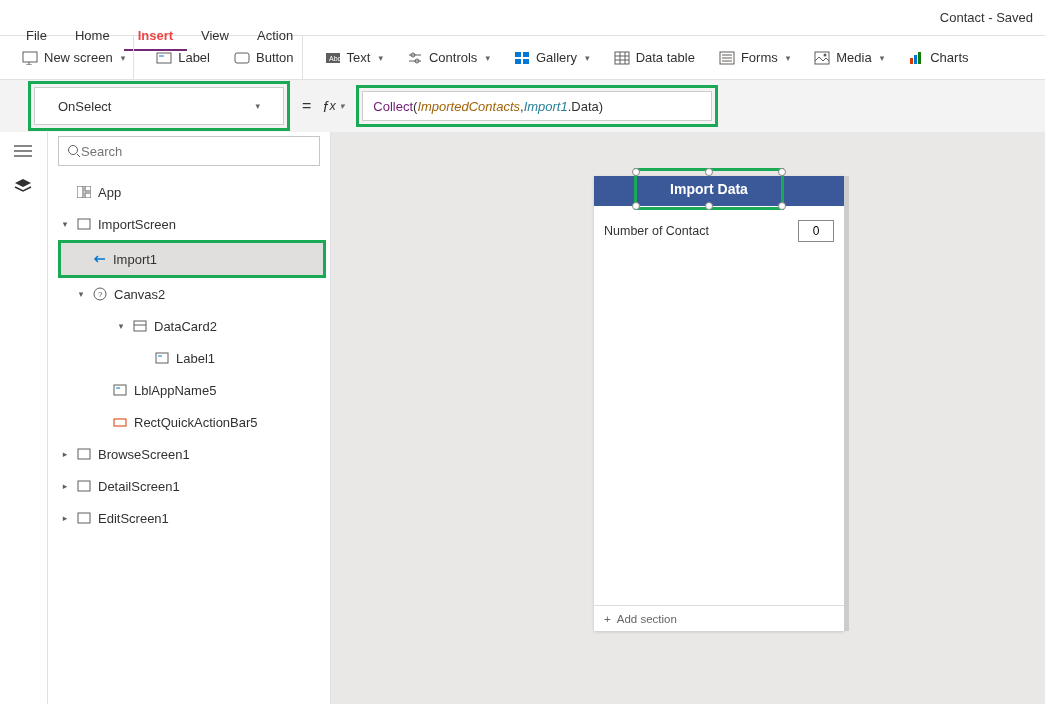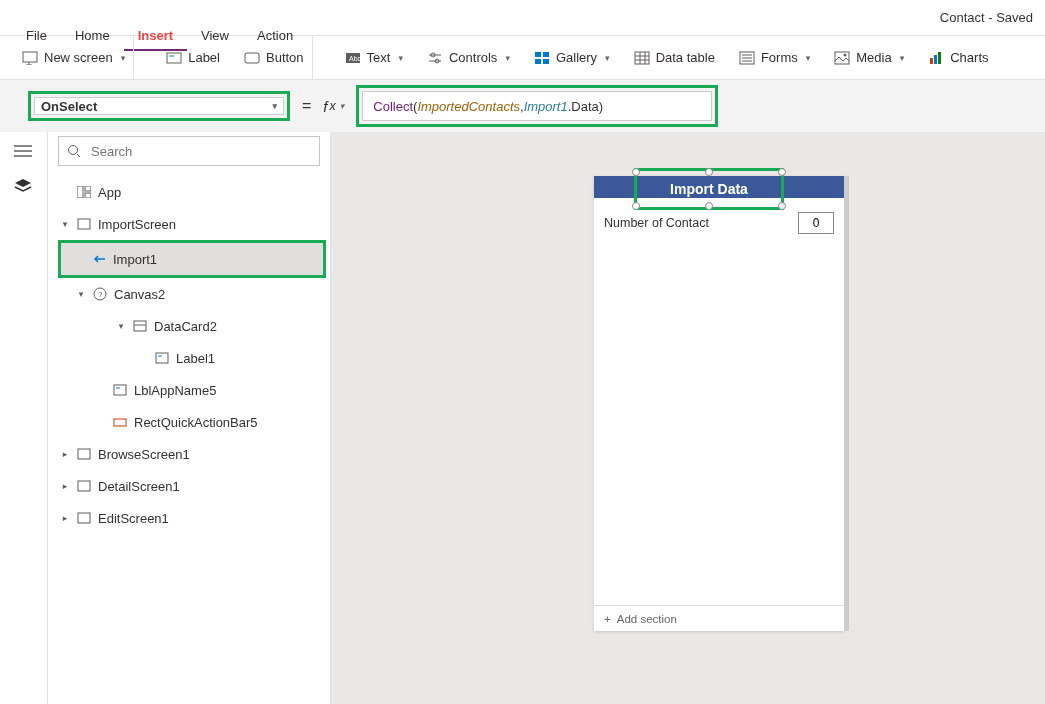--- a/index.html
+++ b/index.html
@@ -5,63 +5,63 @@
 * { box-sizing: border-box; margin: 0; padding: 0; font-family: "Segoe UI", Arial, sans-serif; }
 body { background: #fff; width: 1045px; height: 704px; overflow: hidden; font-size: 13px; color: #333; }
 
 .menubar { display: flex; align-items: center; height: 36px; padding: 0 12px; border-bottom: 1px solid #e1e1e1; }
 .menubar-item { padding: 8px 14px; cursor: pointer; font-size: 13px; color: #323130; margin-top: 36px; }
 .menubar-item.active { font-weight: 600; color: #ef4444; border-bottom: 2px solid #742774; padding-bottom: 6px; }
 .title-right { margin-left: auto; font-size: 13px; color: #333; }
 
 .ribbon { display: flex; align-items: center; height: 44px; padding: 0 10px; border-bottom: 1px solid #e1e1e1; background: #fff; }
 .ribbon-item { display: flex; align-items: center; padding: 0 12px; height: 100%; cursor: pointer; color: #323130; font-size: 13px; gap: 6px; }
-.ribbon-item.sep { border-right: 1px solid #e1e1e1; padding-right: 8px; margin-right: 20px; }
+.ribbon-item.sep { border-right: 1px solid #e1e1e1; padding-right: 8px; margin-right: 10px; }
 .ribbon-icon { width: 16px; height: 16px; display: inline-flex; align-items: center; justify-content: center; }
 .chev { font-size: 9px; color: #666; margin-left: 2px; }
 
 .formula-row { display: flex; align-items: center; height: 52px; background: #f3f3f3; padding: 8px 20px 8px 28px; gap: 12px; }
 .prop-select-wrap { border: 3px solid #1aaa55; padding: 3px; }
-.prop-select { width: 250px; height: 18px; background: #fff; border: 1px solid #ccc; display: flex; align-items: center; justify-content: space-between; padding: 0 6px; cursor: pointer; font-weight: bold; }
+.prop-select { width: 250px; height: 38px; background: #fff; border: 1px solid #ccc; display: flex; align-items: center; justify-content: space-between; padding: 0 23px; cursor: pointer; }
 .eq { font-size: 16px; color: #333; }
 .fx { display: flex; align-items: center; gap: 2px; font-style: italic; font-family: serif; font-size: 15px; }
 .formula-input-wrap { border: 3px solid #1aaa55; padding: 3px; flex: 0 0 auto; }
 .formula-input { width: 350px; height: 30px; background: #fff; border: 1px solid #ccc; display: flex; align-items: center; padding: 0 10px; font-family: Consolas, monospace; font-size: 13px; }
 .tok-fn { color: #701a75; }
 .tok-id1 { color: #a16207; font-style: italic; }
 .tok-id2 { color: #267f99; font-style: italic; }
 
 .main { display: flex; height: calc(704px - 36px - 44px - 52px); }
 .leftrail { width: 48px; border-right: 1px solid #e1e1e1; display: flex; flex-direction: column; align-items: center; padding-top: 12px; gap: 18px; background:#fff; }
 .rail-icon { width: 20px; height: 16px; cursor: pointer; color: #605e5c; }
 
 .treepanel { width: 283px; border-right: 1px solid #e1e1e1; background: #fff; display: flex; flex-direction: column; }
 .tree-header { display: flex; align-items: center; justify-content: space-between; padding: 10px 14px; }
 .tree-title { font-size: 16px; font-weight: 600; color: #323130; }
 .close-x { font-size: 14px; color: #605e5c; cursor: pointer; }
 .search-wrap { padding: 4px 10px 10px 10px; }
-.search-box { display: flex; align-items: center; border: 1px solid #c8c6c4; height: 30px; padding: 0 8px; gap: 10px; }
+.search-box { display: flex; align-items: center; border: 1px solid #c8c6c4; height: 30px; padding: 0 8px; gap: 0; }
 .search-box input { border: none; outline: none; flex: 1; font-size: 13px; }
 .tree-list { flex: 1; overflow: auto; font-size: 13px; }
 .tree-row { display: flex; align-items: center; height: 32px; padding-left: 12px; cursor: pointer; gap: 6px; color: #323130; }
 .tree-row.selected { background: #e1dfdd; }
 .tree-row .exp { width: 10px; font-size: 9px; color: #605e5c; display: inline-block; text-align: center; }
 .tree-row .ticon { width: 16px; height: 14px; display: inline-flex; align-items: center; justify-content: center; }
 .ind1 { padding-left: 12px; }
 .ind2 { padding-left: 28px; }
 .ind3 { padding-left: 48px; }
 .ind4 { padding-left: 68px; }
 .ind5 { padding-left: 90px; }
 .hl-box { border: 3px solid #1aaa55; margin: 0 4px 0 10px; }
 .hl-box .tree-row { padding-left: 30px; }
 
 .canvas { flex: 1; background: #e9e8e7; position: relative; }
 .phone { position: absolute; left: 263px; top: 44px; width: 250px; height: 455px; background: #fff; box-shadow: 0 1px 3px rgba(0,0,0,0.15); }
 .phone-scroll { position:absolute; right:-5px; top:0; width:5px; height:100%; background:#ccc; }
-.appbar { height: 22px; background: #3b5998; position: relative; }
+.appbar { height: 30px; background: #3b5998; position: relative; }
 .sel-wrap { position: absolute; left: 40px; top: -8px; border: 3px solid #1aaa55; padding: 2px 0; }
 .sel-inner { position: relative; width: 144px; height: 32px; display: flex; align-items: center; justify-content: center; }
 .sel-inner .lbl { color: #fff; font-weight: 600; font-size: 14px; }
 .handle { position: absolute; width: 8px; height: 8px; background: #fff; border: 1px solid #888; border-radius: 50%; }
 .h-tl{top:-5px;left:-5px}.h-tc{top:-5px;left:calc(50% - 4px)}.h-tr{top:-5px;right:-5px}
 .h-bl{bottom:-5px;left:-5px}.h-bc{bottom:-5px;left:calc(50% - 4px)}.h-br{bottom:-5px;right:-5px}
 .card { padding: 14px 10px; display: flex; align-items: center; justify-content: space-between; font-size: 12.5px; }
 .numbox { width: 36px; height: 22px; border: 1px solid #888; text-align: center; font-size: 12px; }
 .addsec { position: absolute; bottom: 0; left: 0; right: 0; height: 26px; border-top: 1px solid #ddd; display: flex; align-items: center; padding: 0 10px; gap: 6px; font-size: 11.5px; color: #666; cursor: pointer; }
 

